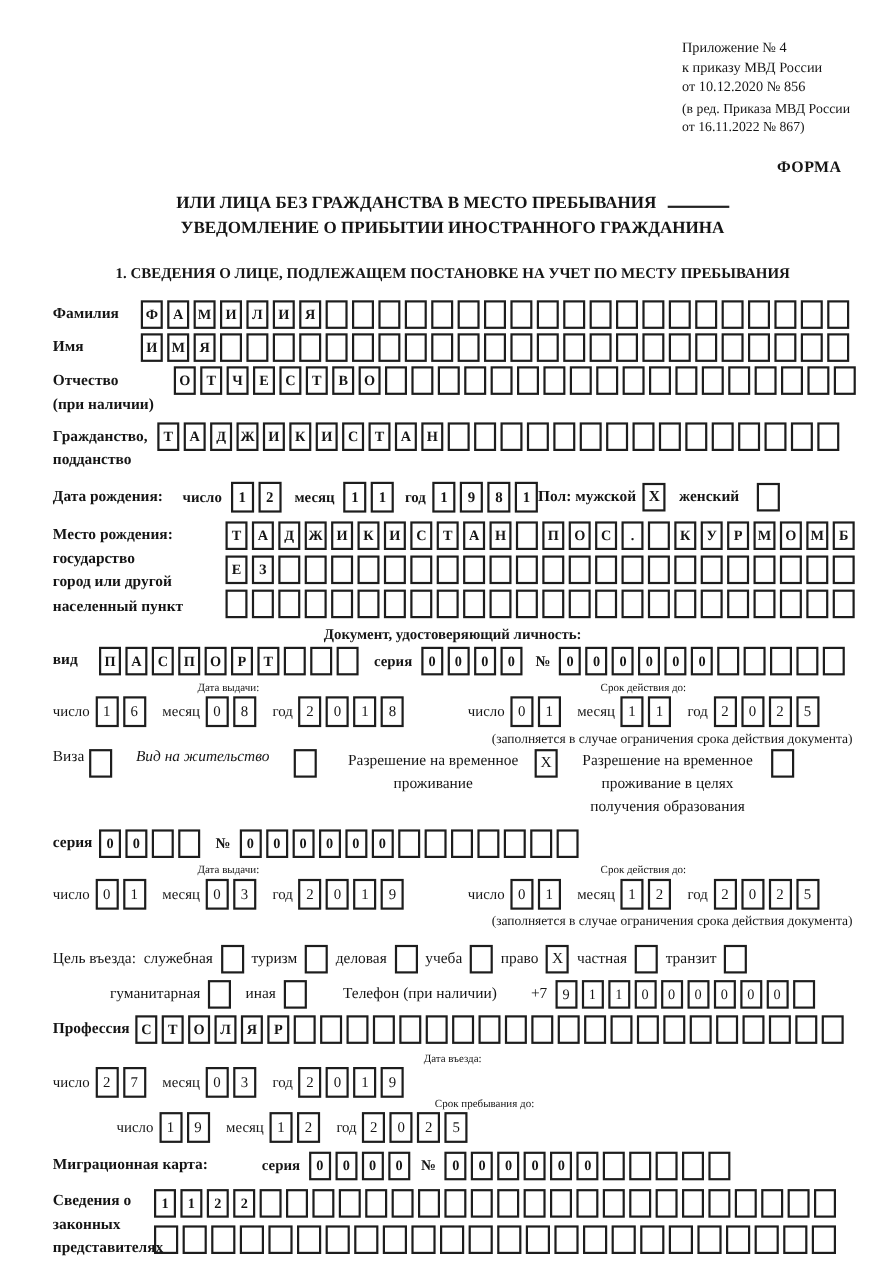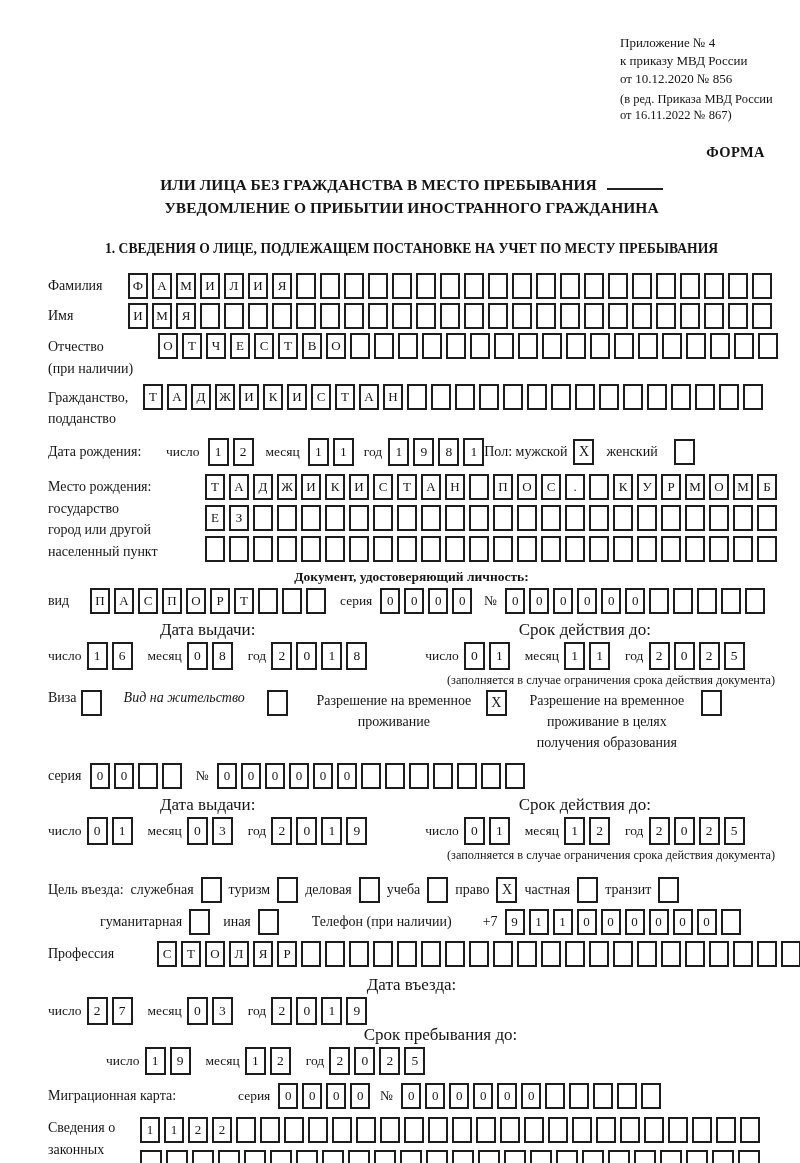--- a/index.html
+++ b/index.html
@@ -9,41 +9,41 @@
     font-family:"Liberation Serif", serif;
     padding:34px 25px 0 48px; overflow:hidden; position:relative;
   }
   .top-note { margin-left:572px; font-size:13px; line-height:1.38; white-space:nowrap; }
   .top-note2 { margin-left:572px; font-size:12.5px; line-height:1.32; margin-top:3px; white-space:nowrap; }
   .forma { text-align:right; padding-right:10px; font-weight:bold; font-size:14.5px; margin-top:20px; letter-spacing:.4px; }
   .title { text-align:center; font-weight:bold; font-size:15.5px; line-height:1.5; margin-top:12px; }
   .blank-line { display:inline-block; width:56px; border-bottom:2px solid #222; height:13px; margin-left:10px; }
   .sec-heading { text-align:center; font-weight:bold; font-size:13.6px; margin-top:22px; }
 
-  .row { display:flex; align-items:flex-start; margin-top:4px; }
+  .row { display:flex; align-items:flex-start; margin-top:4px;font-weight:bold; }
   .lbl { font-size:14px; padding-top:5px; flex:0 0 auto; }
   .lbl2 { font-size:13.5px; white-space:nowrap; }
   .cells { display:flex; gap:4px; flex:0 0 auto; }
   .cell {
     flex:0 0 auto; width:20px; height:26px; border:2px solid #1d1d1d;
     display:flex; align-items:center; justify-content:center; font-size:13px;
   }
   .cell.big { width:21px; height:28px; font-size:13.5px; }
   .cell.wide { width:22px; }
   .checkbox {
     flex:0 0 auto; width:21px; height:26px; border:2px solid #1d1d1d;
     display:inline-flex; align-items:center; justify-content:center; font-size:14px;
   }
   .stack { display:flex; flex-direction:column; gap:5px; }
   .multiline { font-size:14px; line-height:1.55; }
 
   .doc-heading { text-align:center; font-weight:bold; font-size:13.5px; margin-top:6px; }
   .dates-row { display:flex; margin-top:3px; }
   .date-group { display:flex; flex-direction:column; }
-  .date-heading { text-align:center; font-size:17px; margin-bottom:2px; }
+  .date-heading { text-align:center; font-size:10px; margin-bottom:2px; }
   .date-line { display:flex; align-items:center; gap:5px; }
   .ml { margin-left:10px; }
   .note { font-size:12.3px; text-align:right; margin-top:3px; }
   .para { font-size:14px; line-height:2; margin-top:8px; }
   .cb-row { display:flex; align-items:flex-start; margin-top:2px; font-size:14px; }
   .cb-lbl { white-space:nowrap; }
   .center-lbl { text-align:center; line-height:1.5; }
   .purpose-row { display:flex; align-items:center; gap:7px; margin-top:14px; font-size:14px; flex-wrap:nowrap; }
 </style>
 </head>
@@ -532,21 +532,21 @@
         <span class="cell">0</span>
         <span class="cell">0</span>
         <span class="cell">0</span>
         <span class="cell">0</span>
         <span class="cell">0</span>
         <span class="cell">0</span>
         <span class="cell"></span>
       </div>
   </div>
 
-  <div class="row" style="margin-top:6px;gap:34px;">
+  <div class="row" style="margin-top:6px;">
     <span class="lbl" style="width:75px;">Профессия</span>
     <div class="cells">
         <span class="cell">С</span>
         <span class="cell">Т</span>
         <span class="cell">О</span>
         <span class="cell">Л</span>
         <span class="cell">Я</span>
         <span class="cell">Р</span>
         <span class="cell"></span>
         <span class="cell"></span>

